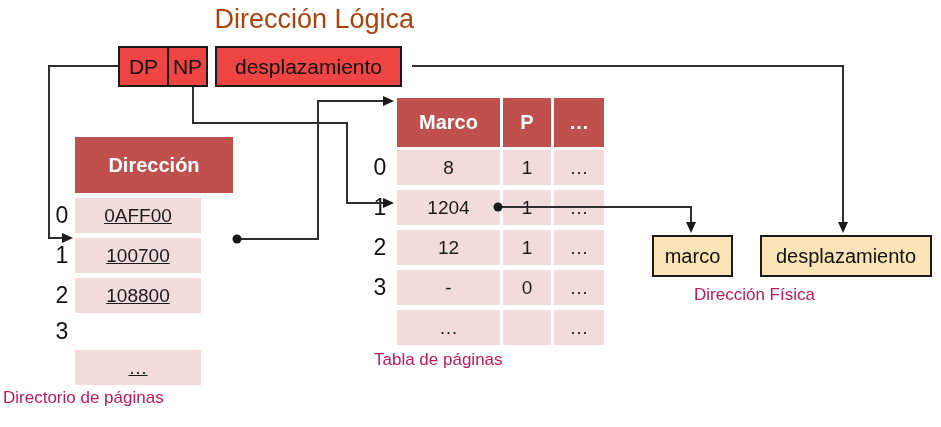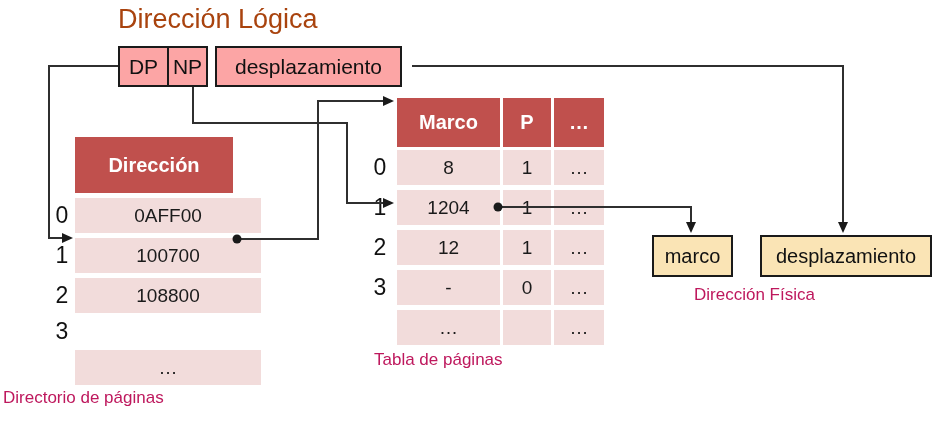--- a/index.html
+++ b/index.html
@@ -14,21 +14,21 @@
     height: 427px;
     background: #ffffff;
     overflow: hidden;
   }
   
   .title {
     position: absolute;
     left: 118px;
     top: 4px;
     width: 296px;
-    text-align: left;
+    text-align: right;
     font-size: 27px;
     color: #A9430E;
     white-space: nowrap;
   }
   .caption {
     position: absolute;
     font-size: 17px;
     color: #be185d;
     white-space: nowrap;
   }
@@ -41,21 +41,21 @@
     position: absolute;
     left: 118px;
     top: 46px;
     height: 41px;
     display: flex;
     align-items: stretch;
   }
   .fbox {
     box-sizing: border-box;
     border: 2px solid #1a1a1a;
-    background: #fca5a5;
+    background: #ef4444;
     color: #111111;
     font-size: 21px;
     display: flex;
     align-items: center;
     justify-content: center;
     white-space: nowrap;
   }
   .fbox.dp { width: 51px; }
   .fbox.np { width: 41px; margin-left: -2px; }
   .fbox.offset-top { width: 187px; margin-left: 7px; }
@@ -105,21 +105,21 @@
   }
   .dcell {
     background: #F2DCDB;
     color: #1a1a1a;
     font-size: 19px;
     display: flex;
     align-items: center;
     justify-content: center;
   }
   .tbl-dir .hcell { width: 158px; height: 56px; margin-bottom: 5px; }
-  .tbl-dir .dcell { width: 186px; height: 35px; }
+  .tbl-dir .dcell { width: 126px; height: 35px; text-decoration: underline; }
   .tbl-dir .trow, .tbl-pt .trow { margin-bottom: 5px; }
 
   .tbl-pt .hcell { height: 49px; margin-bottom: 3px; }
   .tbl-pt .dcell { height: 35px; }
   .col-marco { width: 103px; margin-right: 3px; }
   .col-p     { width: 48px;  margin-right: 3px; }
   .col-etc   { width: 50px; }
 
   
   svg.overlay {

